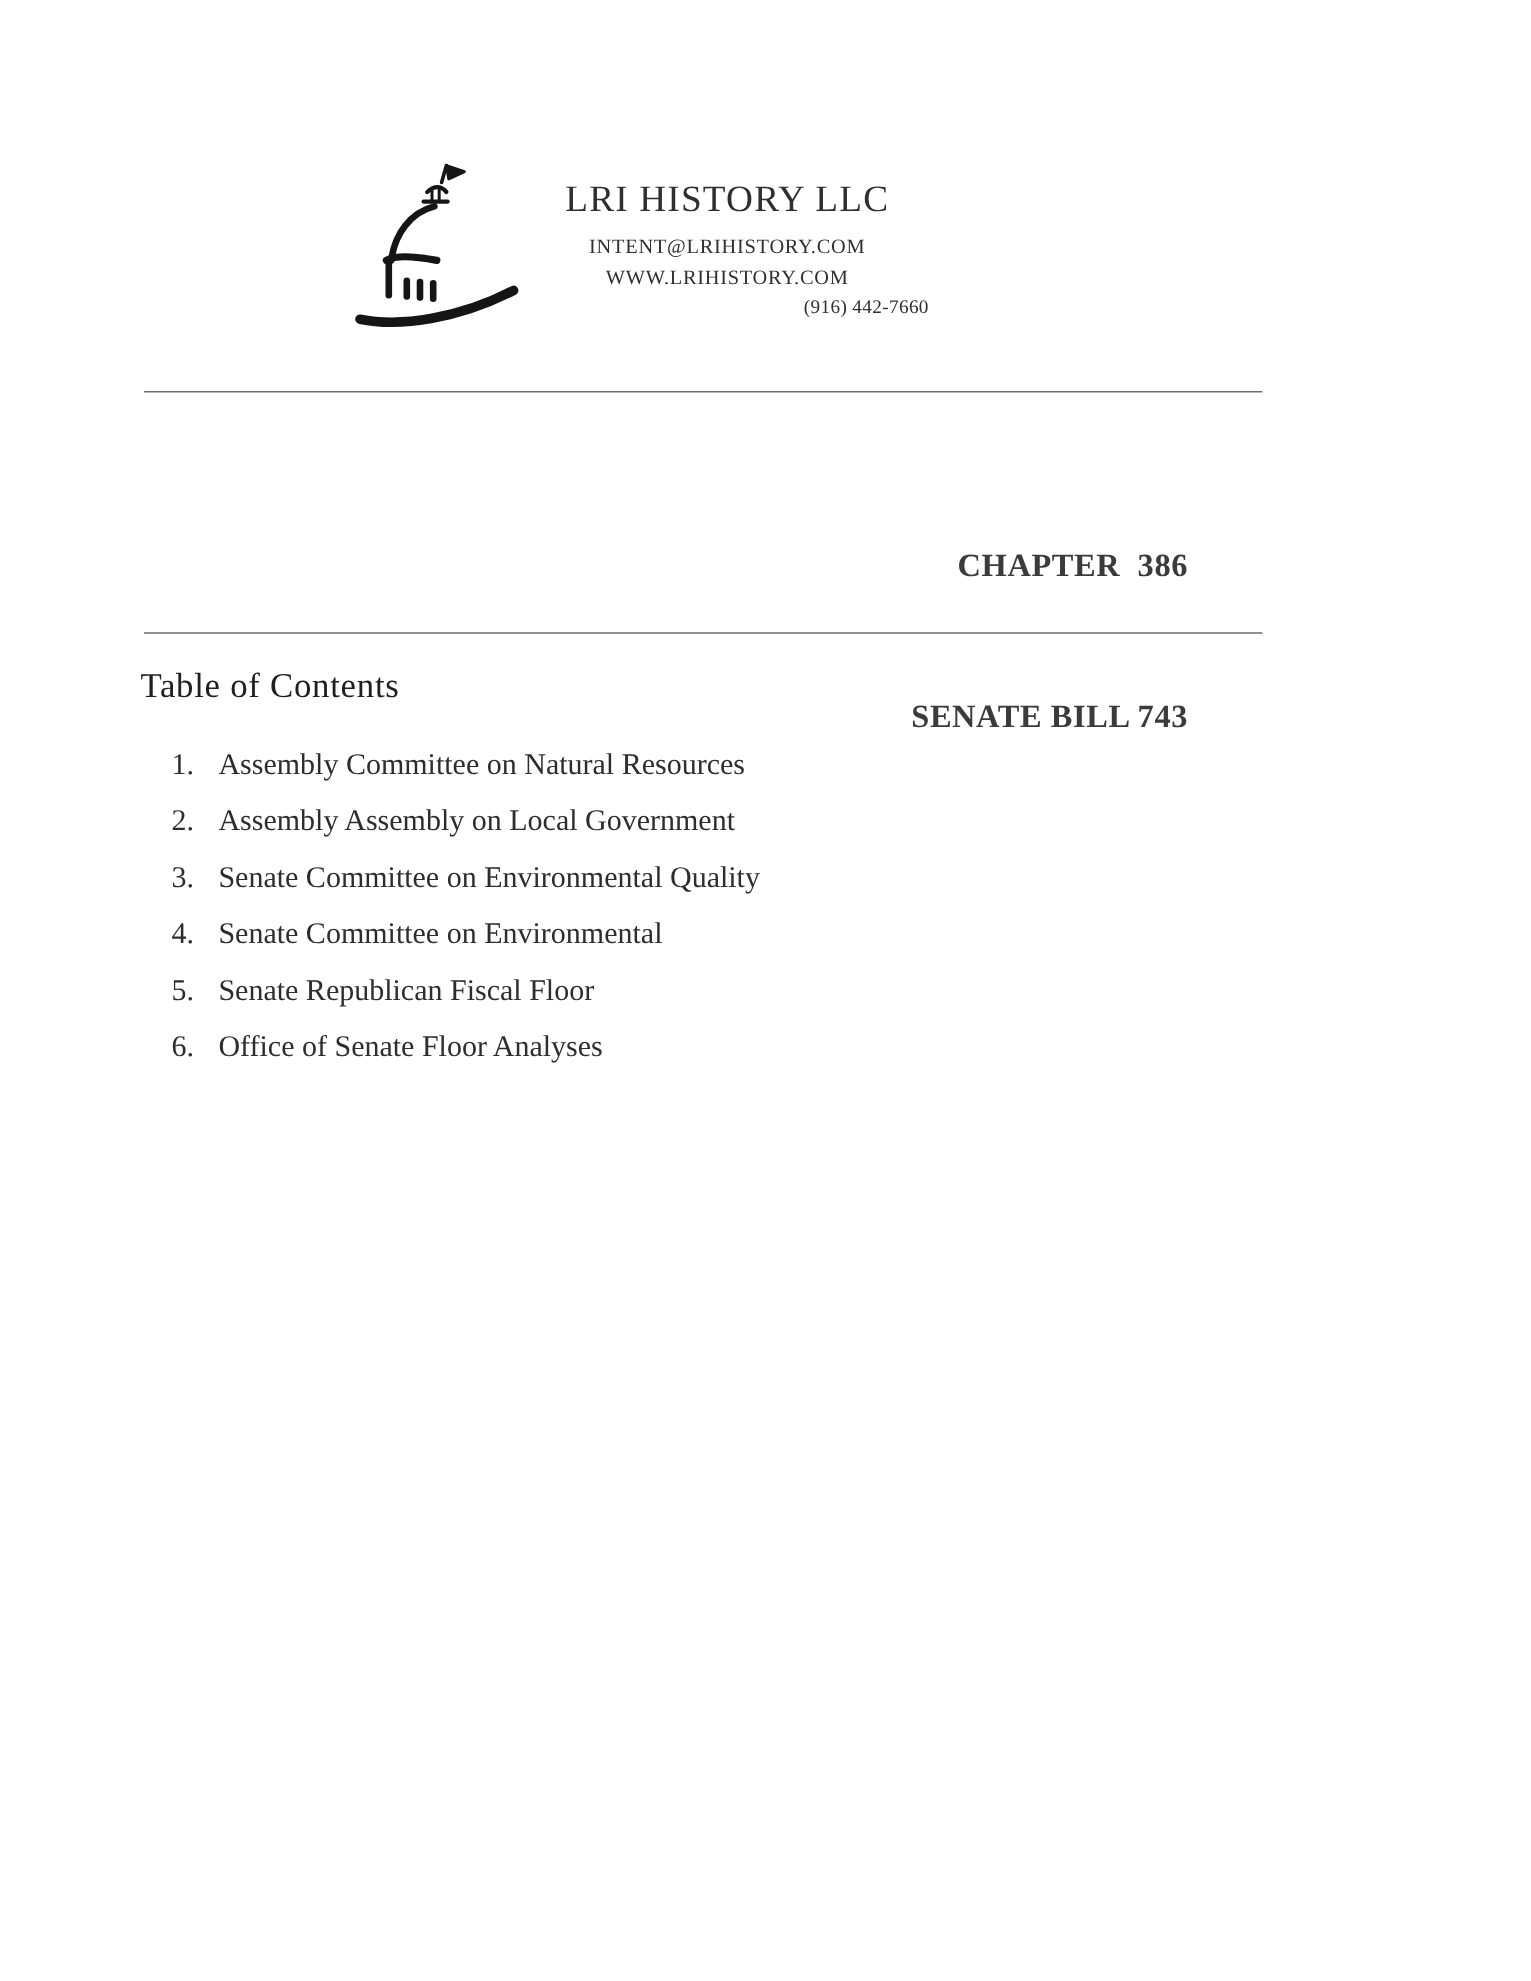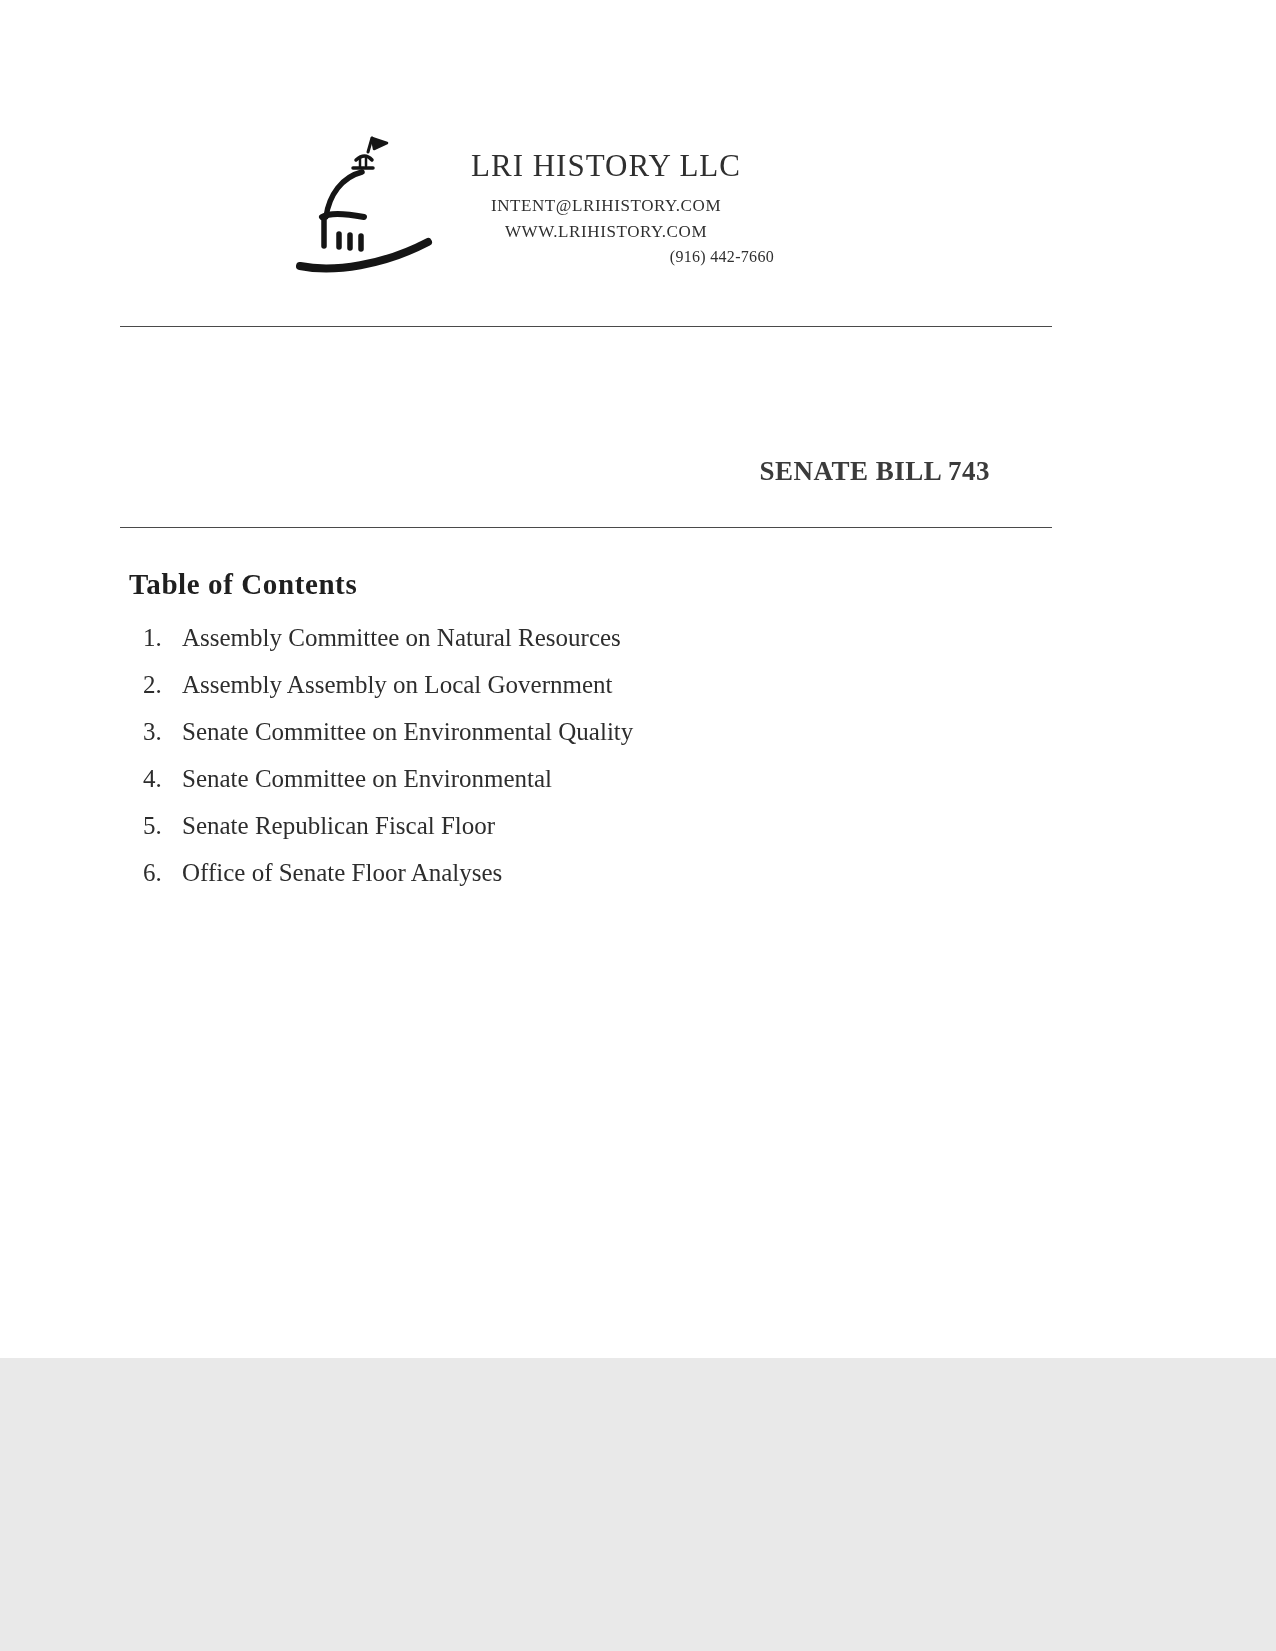--- a/index.html
+++ b/index.html
@@ -1,20 +1,20 @@
 <!DOCTYPE html>
 <html><head>
 <meta charset="utf-8">
 <style>
   * { box-sizing: border-box; }
   html, body { margin: 0; padding: 0; background: #e9e9e9; }
   .page {
     position: relative;
     width: 1276px;
-    height: 1358px;
+    height: 1651px;
     background: #ffffff;
     margin: 0 auto;
     font-family: "Liberation Serif", "DejaVu Serif", serif;
     color: #2d2d2d;
     overflow: hidden;
   }
 
   
   .logo {
     position: absolute;
@@ -71,24 +71,24 @@
     white-space: pre-wrap;
     letter-spacing: 0.5px;
   }
 
   
   .toc-heading {
     position: absolute;
     left: 117px;
     top: 556px;
     font-size: 29px;
-    font-weight: bold;
+    font-weight: normal;
     color: #1f1f1f;
     letter-spacing: 0.6px;
-    margin: 12px;
+    margin: 0;
   }
   .toc-list {
     position: absolute;
     left: 143px;
     top: 624px;
     margin: 0;
     padding: 0;
     list-style: none;
   }
   .toc-item {
@@ -136,20 +136,21 @@
     <div class="company-name">LRI HISTORY LLC</div>
     <div class="contact-line">INTENT@LRIHISTORY.COM</div>
     <div class="contact-line">WWW.LRIHISTORY.COM</div>
     <div class="contact-line phone">(916) 442-7660</div>
   </div>
 
   <div class="rule rule-1"></div>
   <div class="rule rule-2"></div>
 
   <div class="title-block">
+    <div>CHAPTER  386</div>
     <div>SENATE BILL 743</div>
   </div>
 
   <h1 class="toc-heading">Table of Contents</h1>
 
   <ol class="toc-list">
     <li class="toc-item">
       <span class="toc-num">1.</span>
       <span class="toc-label">Assembly Committee on Natural Resources</span>
     </li>

